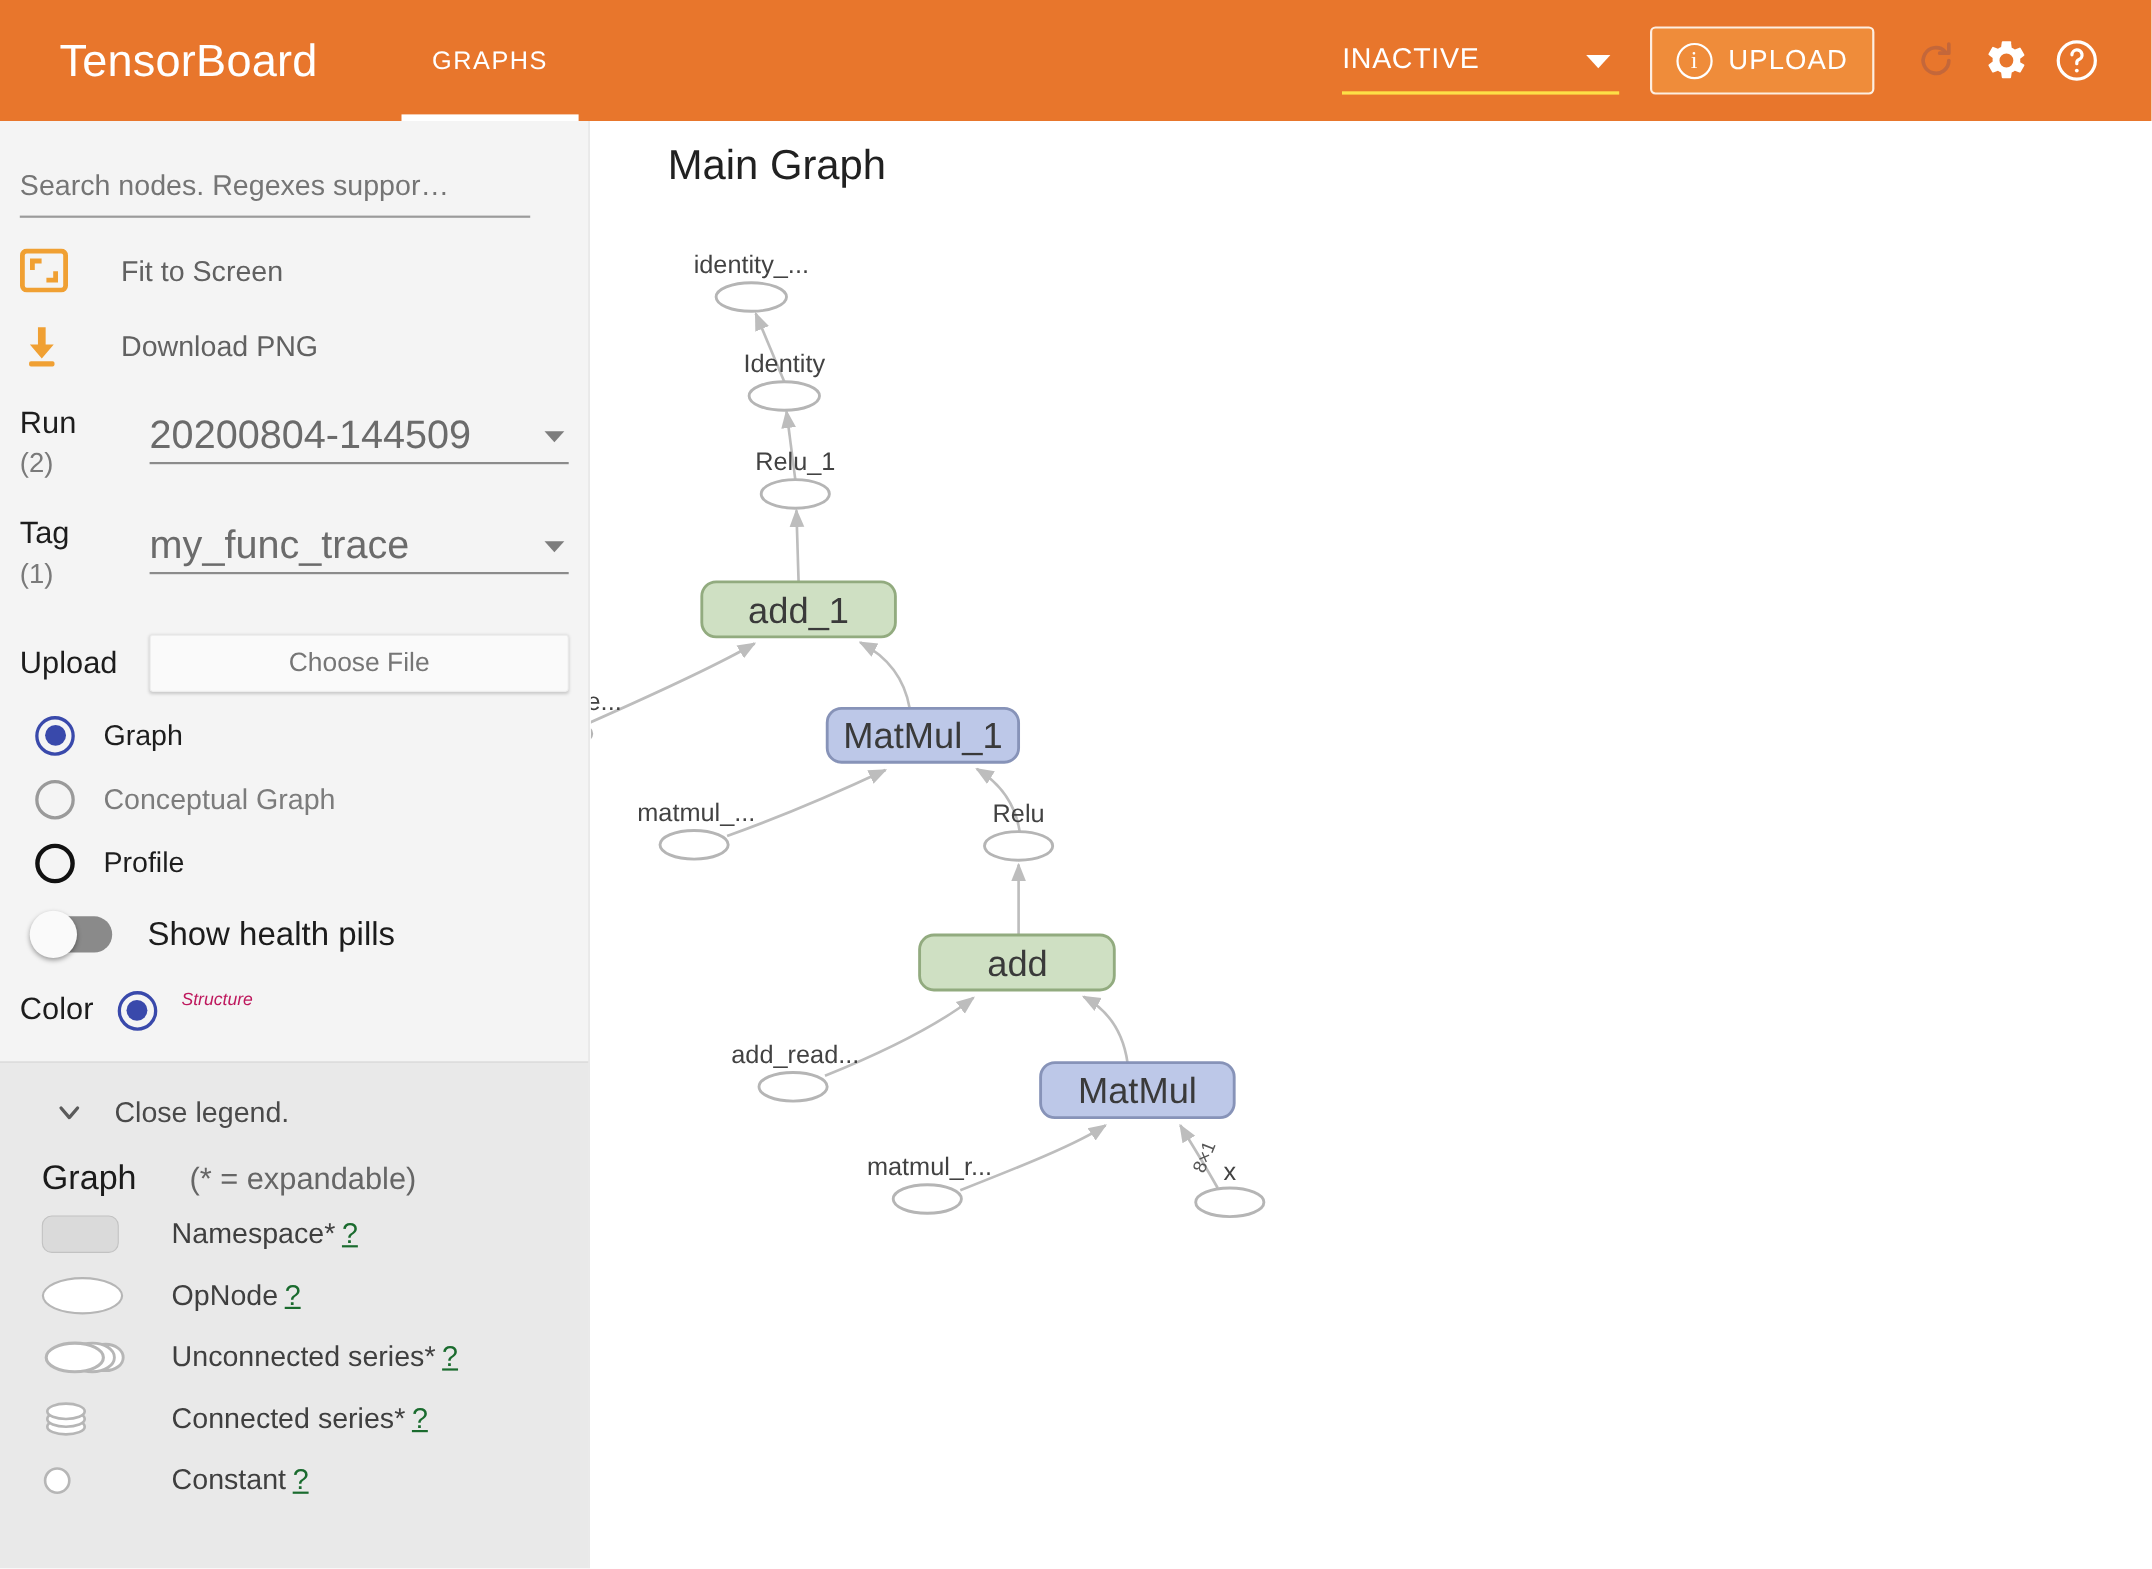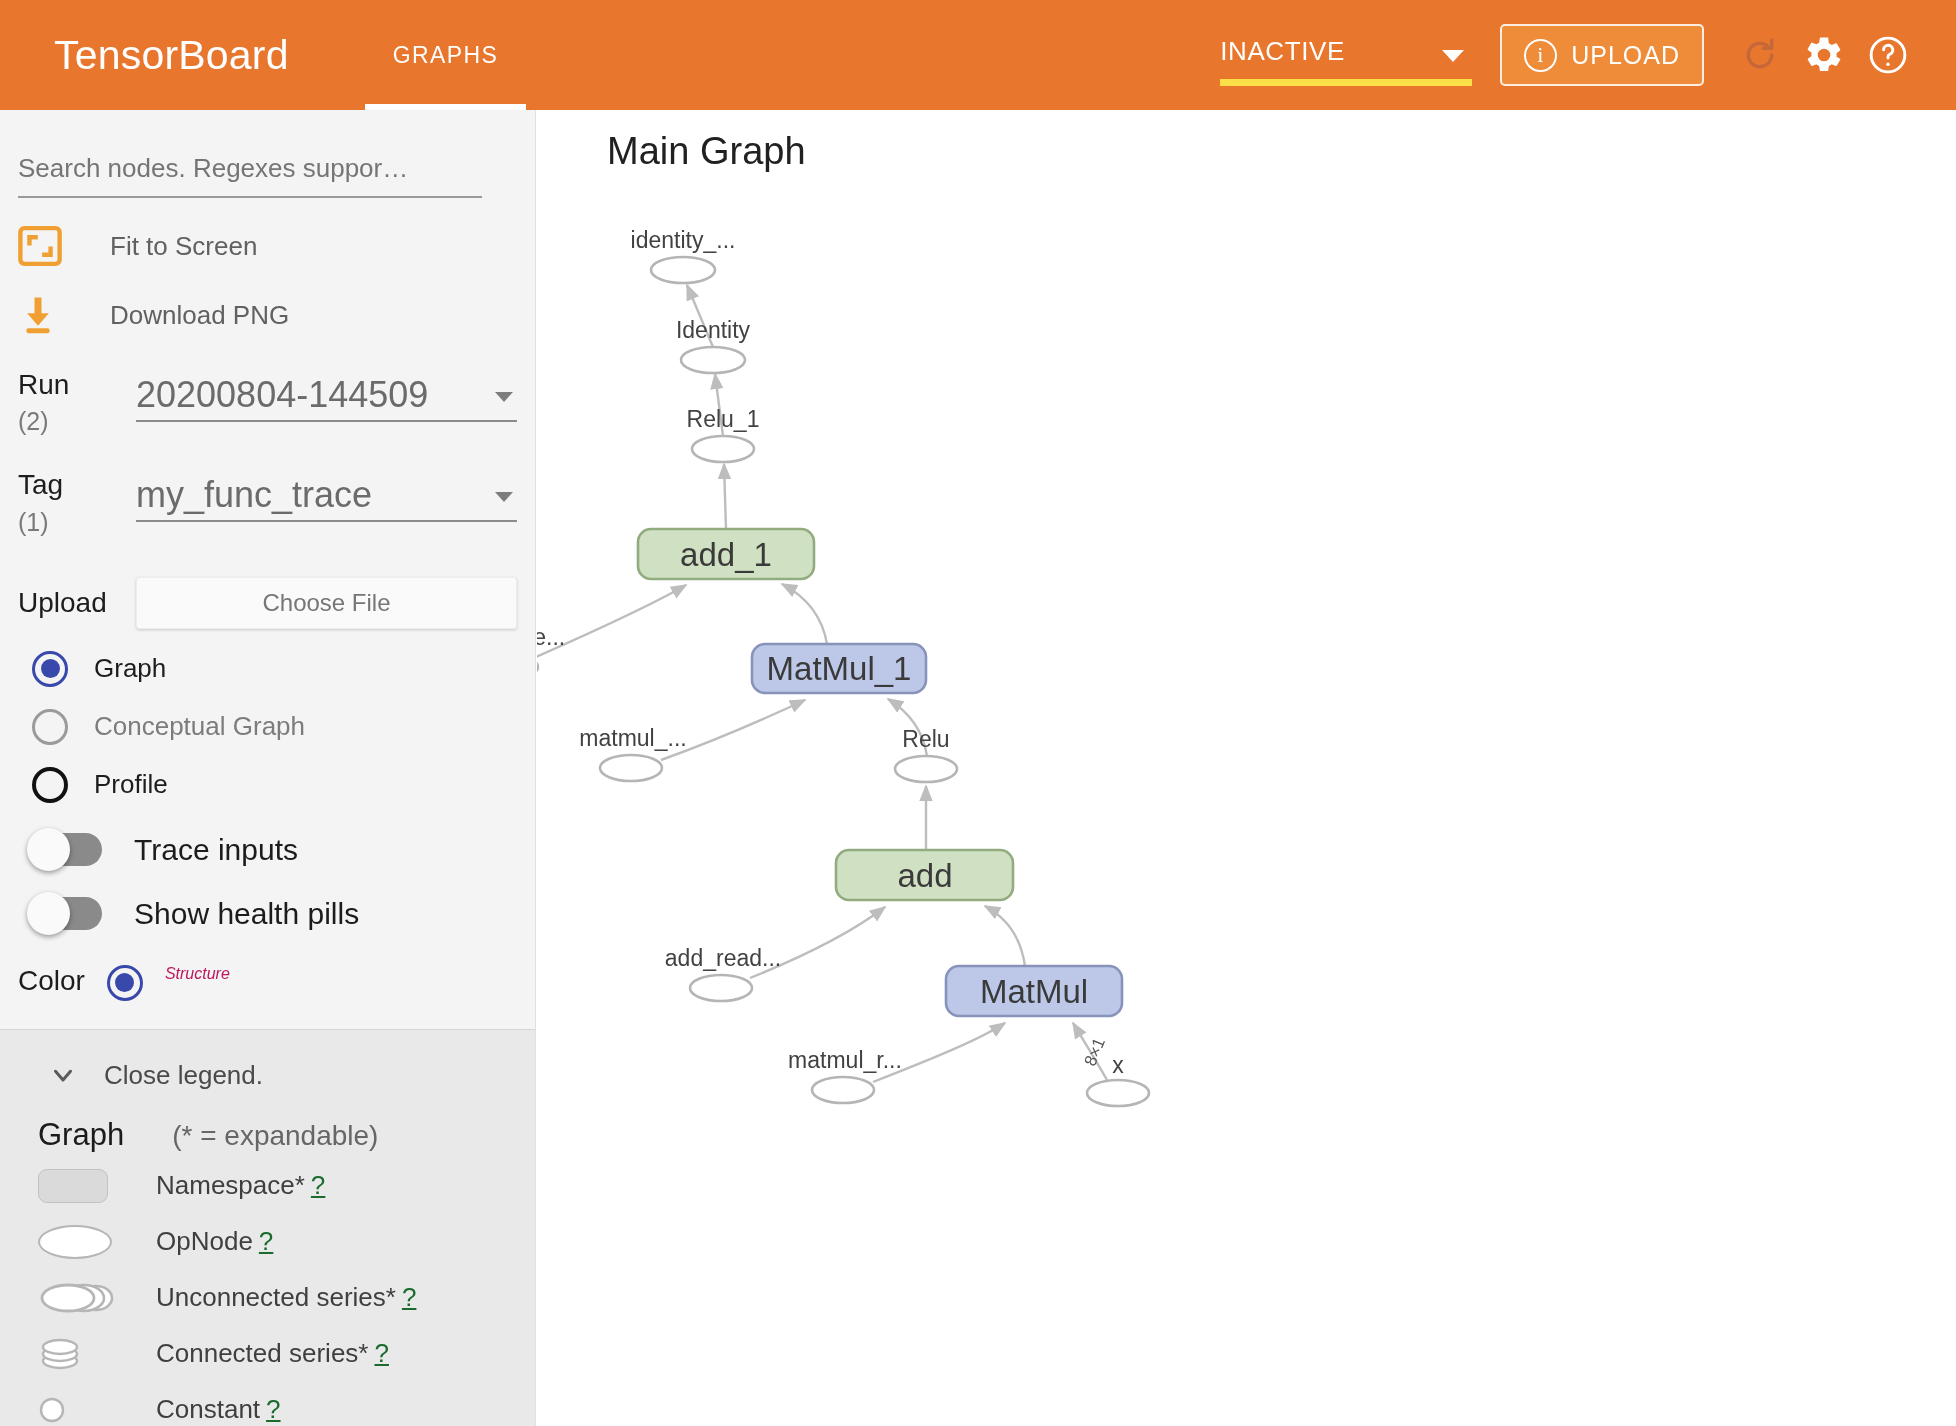--- a/index.html
+++ b/index.html
@@ -33,21 +33,21 @@
     content: ""; position: absolute; left: 0; right: 0; bottom: 0;
     height: 6px; background: #ffffff;
   }
   #header-right {
     margin-left: auto; display: flex; align-items: center;
     margin-right: 36px; gap: 0px;
   }
   #status-select {
     position: relative; display: flex; align-items: center;
     min-width: 252px; height: 62px; margin-right: 28px;
-    border-bottom: 7px solid #fde047; cursor: pointer;
+    border-bottom: 3px solid #fde047; cursor: pointer;
   }
   #status-select .sel-val { color: #ffffff; font-size: 26px; letter-spacing: 0.6px; }
   #status-select .caret {
     position: absolute; right: 8px; top: 26px;
     width: 0; height: 0;
     border-left: 11px solid transparent;
     border-right: 11px solid transparent;
     border-top: 12px solid #ffffff;
   }
   #upload-btn {
@@ -323,26 +323,20 @@
       <div class="radio-row">
         <span class="radio"></span>
         <span class="rlabel muted">Conceptual Graph</span>
       </div>
 
       <div class="radio-row">
         <span class="radio dark"></span>
         <span class="rlabel">Profile</span>
       </div>
 
-      <div class="toggle-row">
-        <span class="toggle">
-            <span class="knob"></span>
-          </span>
-        <span class="tlabel">Trace inputs</span>
-      </div>
 
       <div class="toggle-row">
         <span class="toggle">
             <span class="knob"></span>
           </span>
         <span class="tlabel">Show health pills</span>
       </div>
 
       <div id="color-row">
         <span class="clabel">Color</span>

